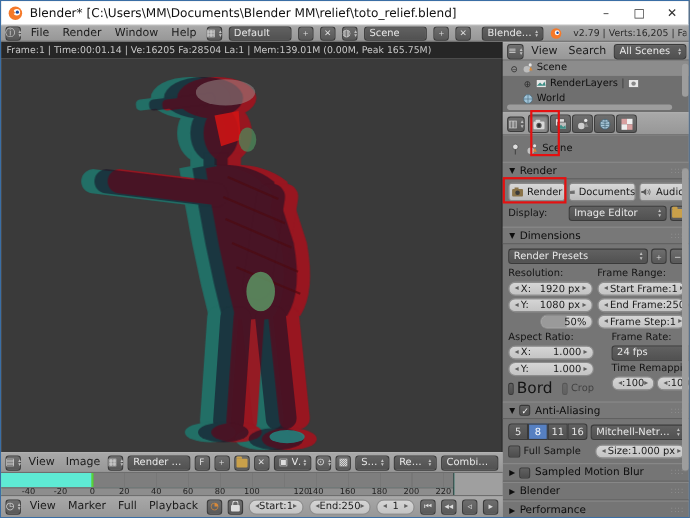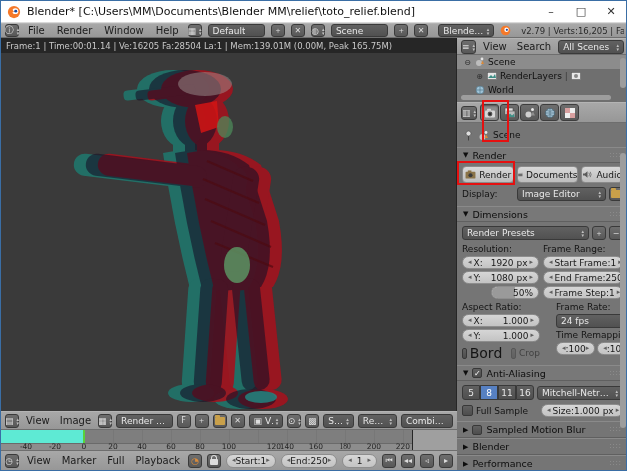--- a/index.html
+++ b/index.html
@@ -276,21 +276,21 @@
     <span class="tick" style="left:43px;">-20</span>
     <span class="tick" style="left:72px;">0</span>
     <span class="tick" style="left:101px;">20</span>
     <span class="tick" style="left:130px;">40</span>
     <span class="tick" style="left:159px;">60</span>
     <span class="tick" style="left:188px;">80</span>
     <span class="tick" style="left:217px;">100</span>
     <span class="tick" style="left:246px;margin-left:16px;">120</span>
     <span class="tick" style="left:275px;">140</span>
     <span class="tick" style="left:304px;">160</span>
-    <span class="tick" style="left:333px;font-family:Liberation Serif, serif;">180</span>
+    <span class="tick" style="left:333px;">180</span>
     <span class="tick" style="left:362px;">200</span>
     <span class="tick" style="left:391px;">220</span>
     <span class="tick" style="left:420px;">240</span>
     <span class="tick" style="left:442px;">260</span>
   </div>
 
   <div class="hdr tlhdr">
     <span class="sqbtn">
         <span class="editor-icon">◷</span>
         <span class="ud">

